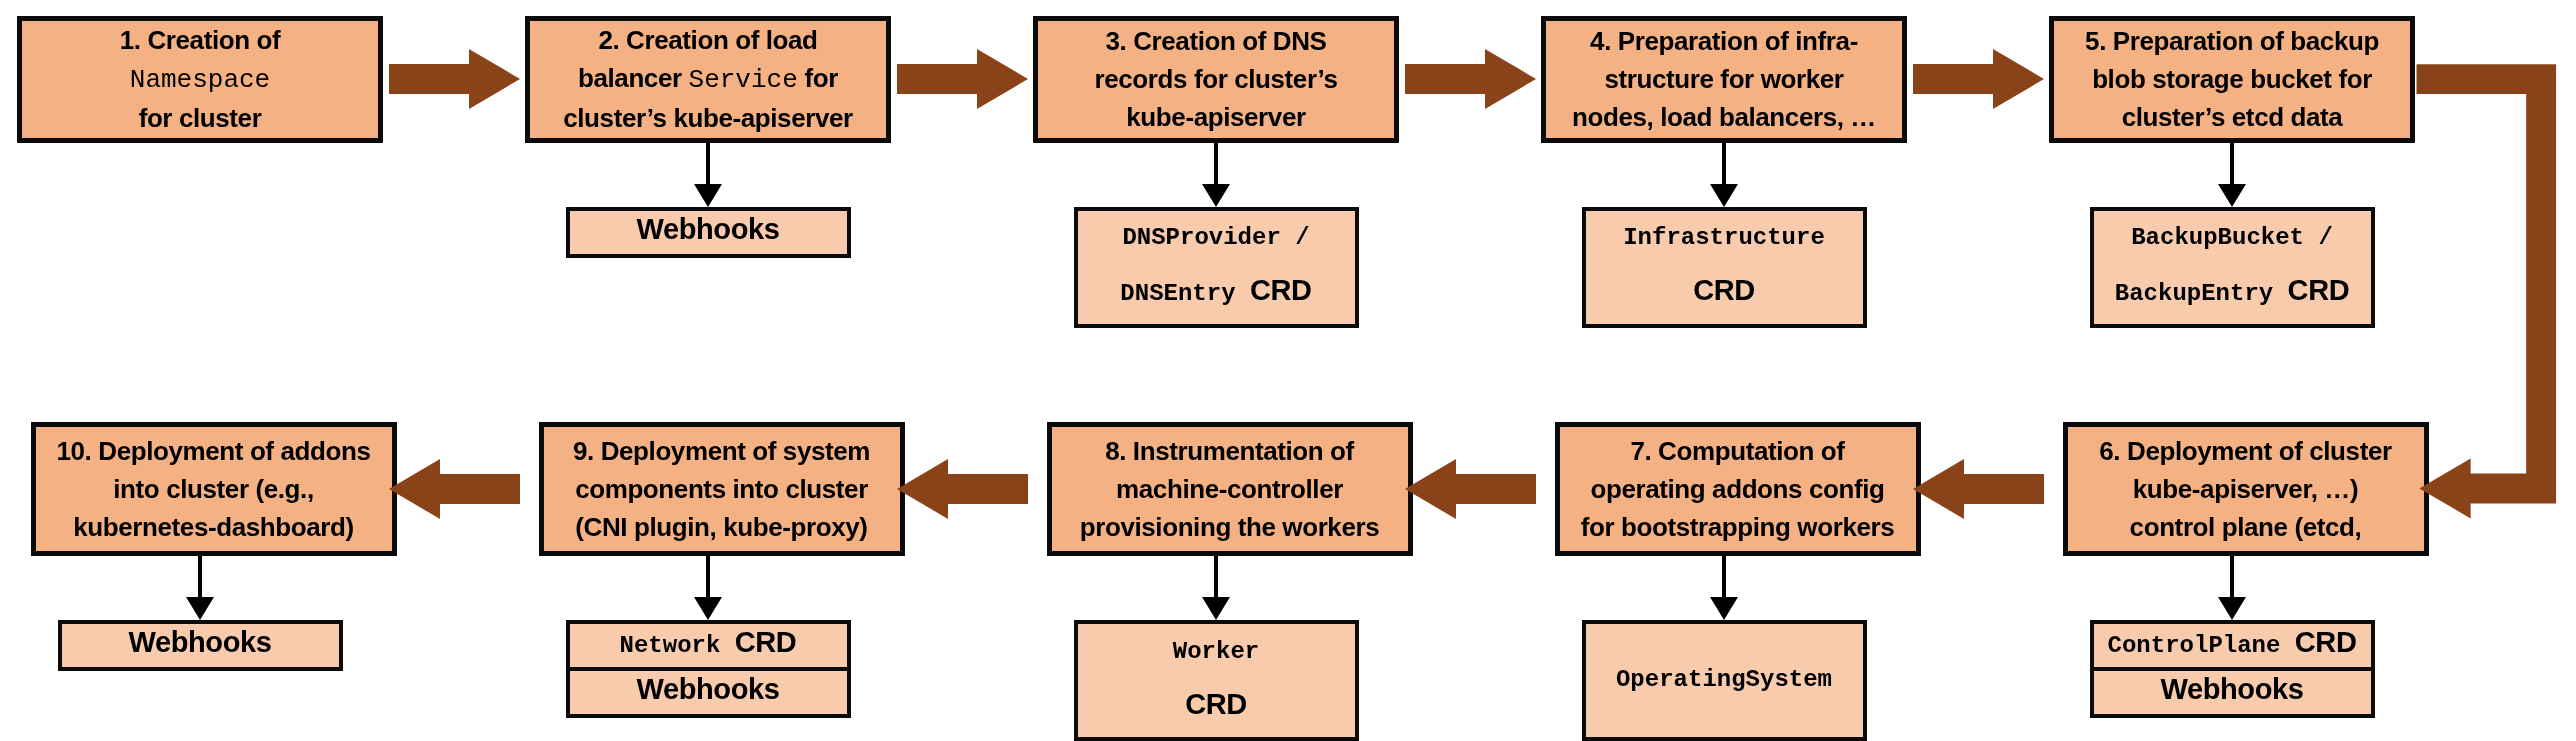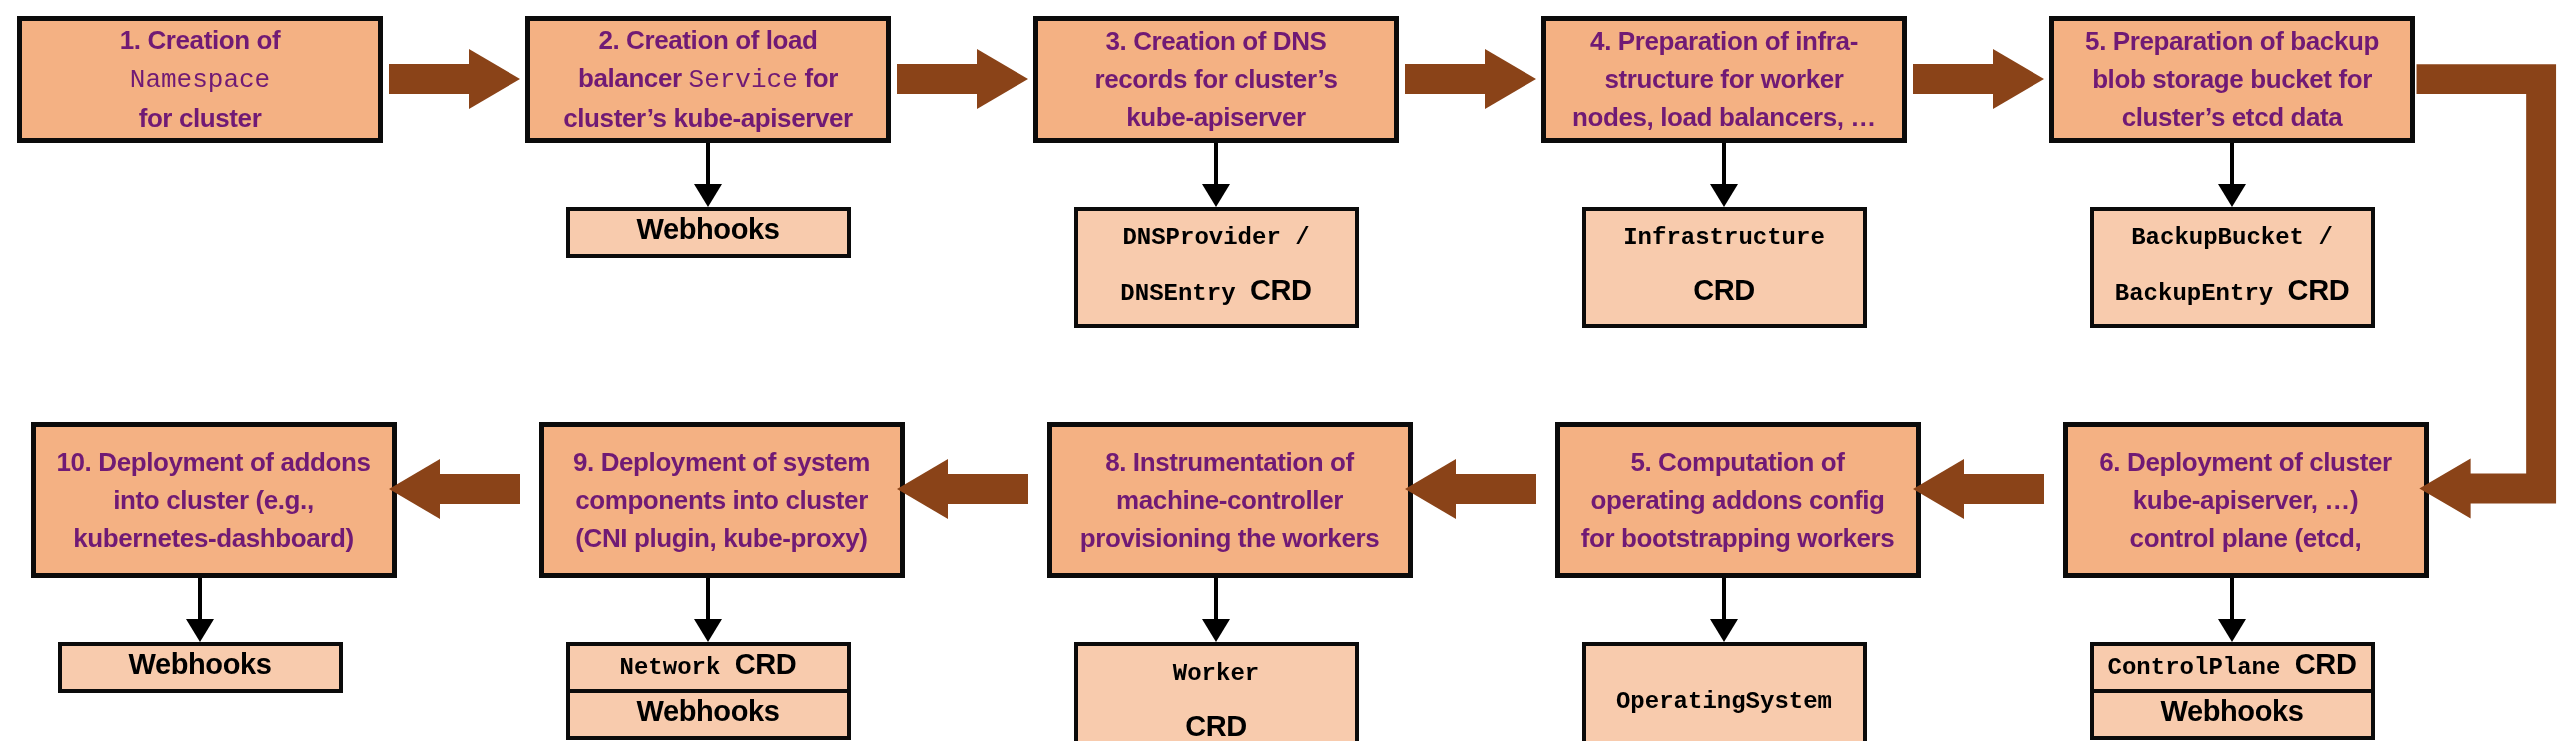--- a/index.html
+++ b/index.html
@@ -20,23 +20,23 @@
   .mainbox {
     box-sizing: border-box;
     width: 366px;
     border: 5.7px solid var(--border, #0b0b0b);
     background: var(--main-fill, #F4B183);
     display: flex; flex-direction: column;
     justify-content: center; align-items: center;
     text-align: center;
   }
   #row-top .mainbox { height: 127px; }
-  #row-bottom .mainbox { height: 156px; margin-left: 27px; }
-
-  .mline { line-height: 38px; font-size: 26px; font-weight: bold; letter-spacing: -0.4px; white-space: nowrap; color: #701a75; }
+  #row-bottom .mainbox { height: 134px; margin-left: 27px; }
+
+  .mline { line-height: 38px; font-size: 26px; font-weight: bold; letter-spacing: -0.4px; white-space: nowrap; color: #000000; }
   .mline .mono { font-family: "Liberation Mono", monospace; font-weight: normal; font-size: 26px; letter-spacing: 0; }
   .mline .sans { font-weight: bold; }
 
   .varrow { height: 64px; display: flex; flex-direction: column; align-items: center; }
   .vline { width: 3.6px; height: 41px; background: var(--thin-arrow, #000); }
   .vhead {
     width: 0; height: 0;
     border-left: 14.2px solid transparent;
     border-right: 14.2px solid transparent;
     border-top: 23px solid var(--thin-arrow, #000);
@@ -195,21 +195,21 @@
             <div class="cline"><span class="sans">Webhooks</span></div>
           </div>
         </div>
       </div>
       <div class="harrow">
         <div class="hhead-l"></div>
         <div class="hbar"></div>
       </div>
       <div class="col">
         <div class="mainbox">
-          <div class="mline"><span class="sans">5. Computation of</span></div>
+          <div class="mline"><span class="sans">7. Computation of</span></div>
           <div class="mline"><span class="sans">operating addons config</span></div>
           <div class="mline"><span class="sans">for bootstrapping workers</span></div>
         </div>
         <div class="varrow">
           <div class="vline"></div>
           <div class="vhead"></div>
         </div>
         <div class="cards">
           <div class="card tall">
             <div class="cline"><span class="mono">OperatingSystem</span></div>

